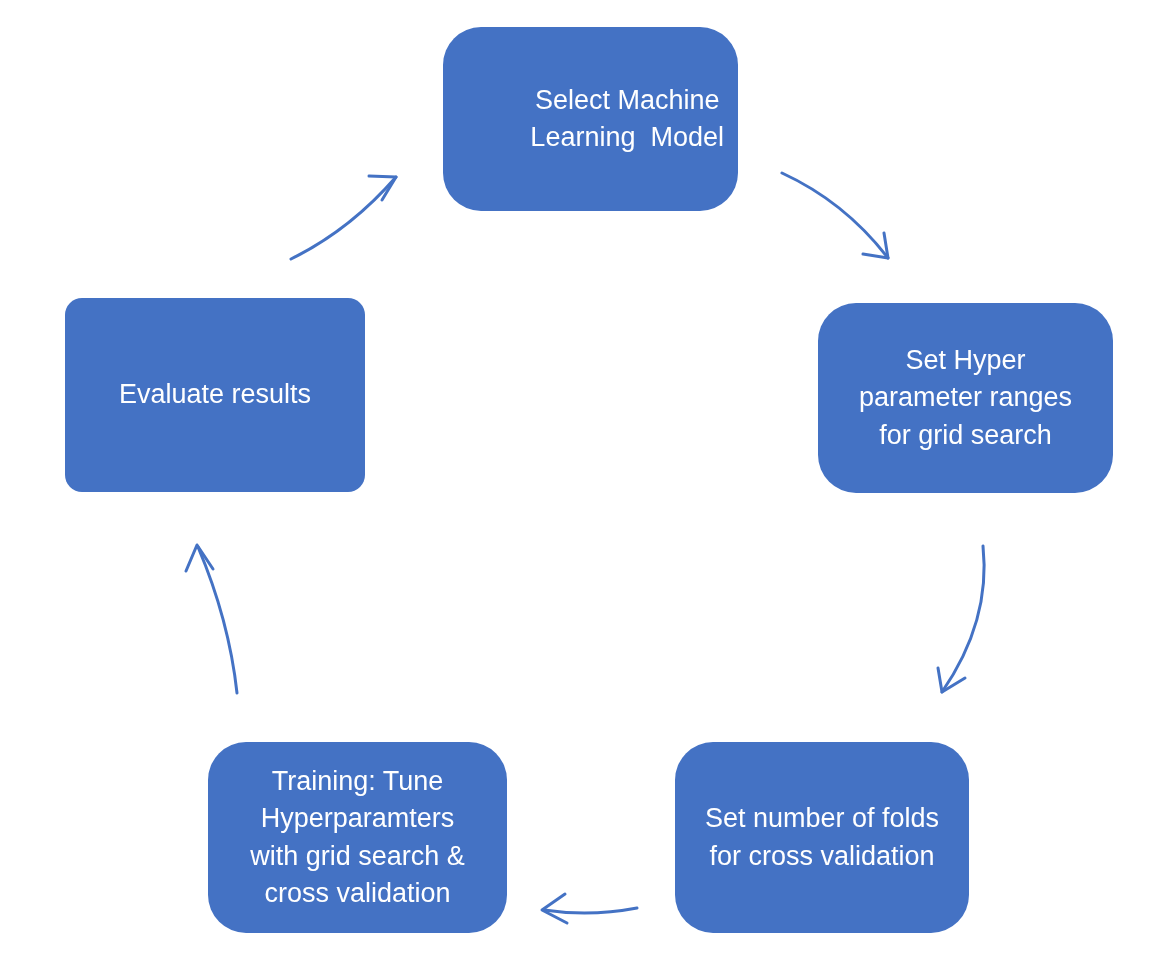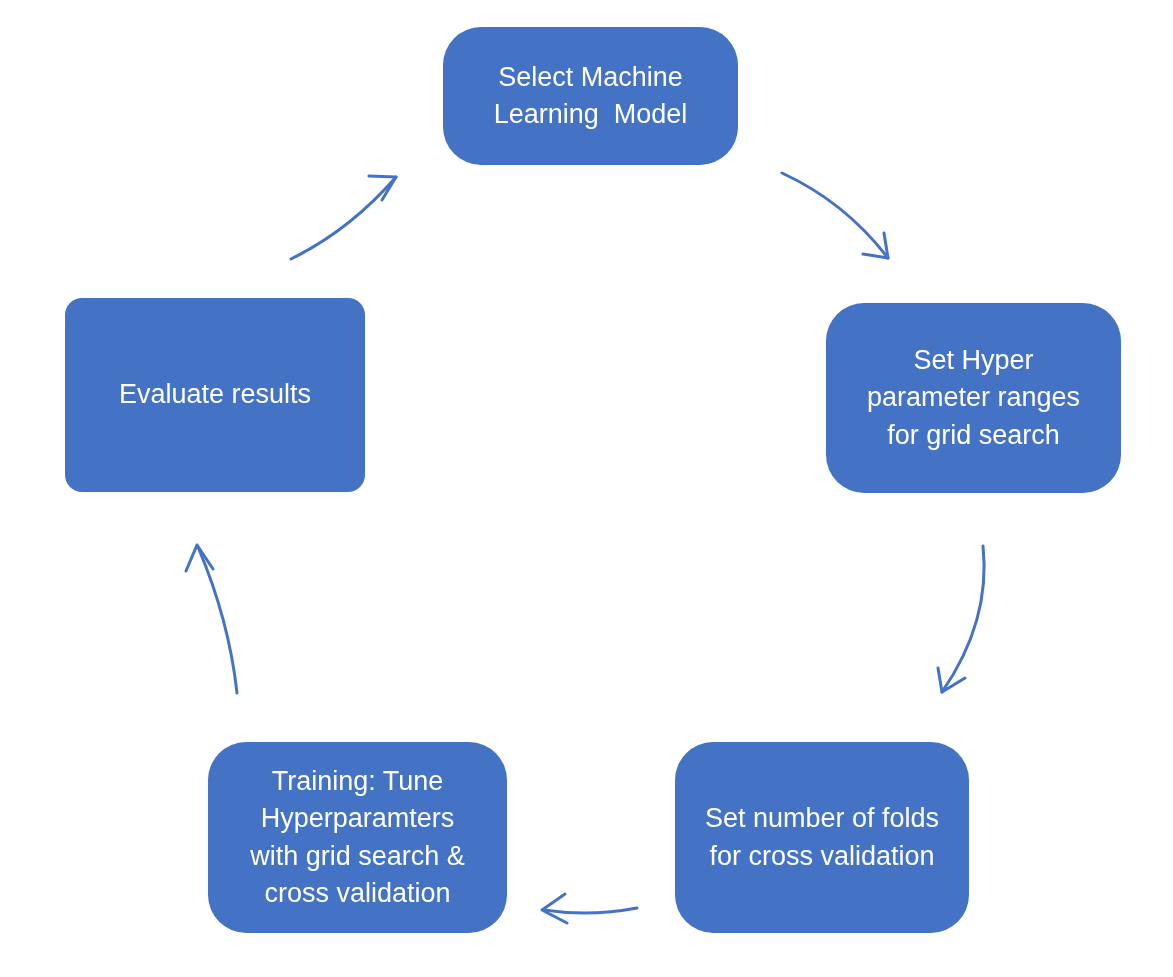--- a/index.html
+++ b/index.html
@@ -25,22 +25,22 @@
     border-radius: 38px;
     display: flex;
     align-items: center;
     justify-content: center;
     text-align: center;
     font-size: 27px;
     line-height: 1.38;
     padding: 8px 14px;
     white-space: pre-wrap;
   }
-  .node-select-model  { left: 443px; top: 27px;  width: 295px; height: 138px; }
-  .node-hyper-ranges  { left: 818px; top: 303px; width: 295px; height: 190px; margin-left: 8px; }
+  .node-select-model  { left: 443px; top: 27px;  width: 295px; height: 184px; justify-content: flex-end; }
+  .node-hyper-ranges  { left: 818px; top: 303px; width: 295px; height: 190px; }
   .node-folds         { left: 675px; top: 742px; width: 294px; height: 191px; }
   .node-training      { left: 208px; top: 742px; width: 299px; height: 191px; }
   .node-evaluate      { left: 65px;  top: 298px; width: 300px; height: 194px; border-radius: 17px; }
   .arrow-layer {
     position: absolute;
     left: 0; top: 0;
     width: 1173px;
     height: 977px;
     pointer-events: none;
   }

